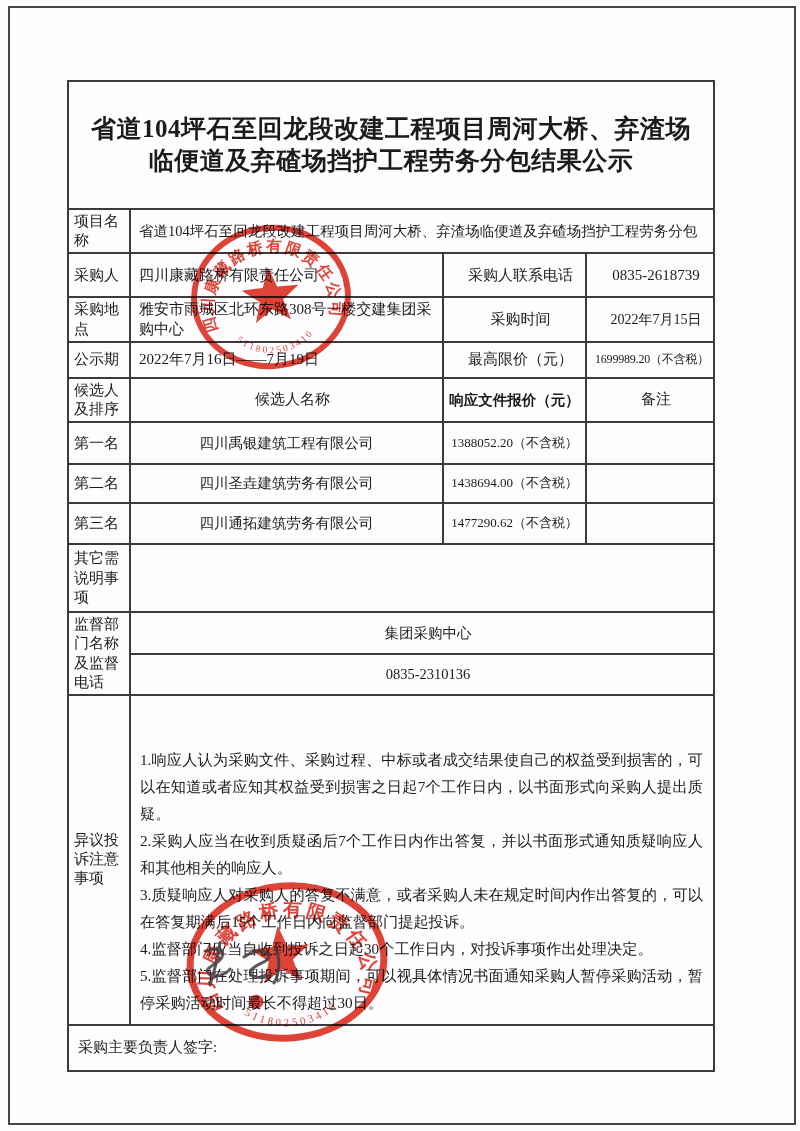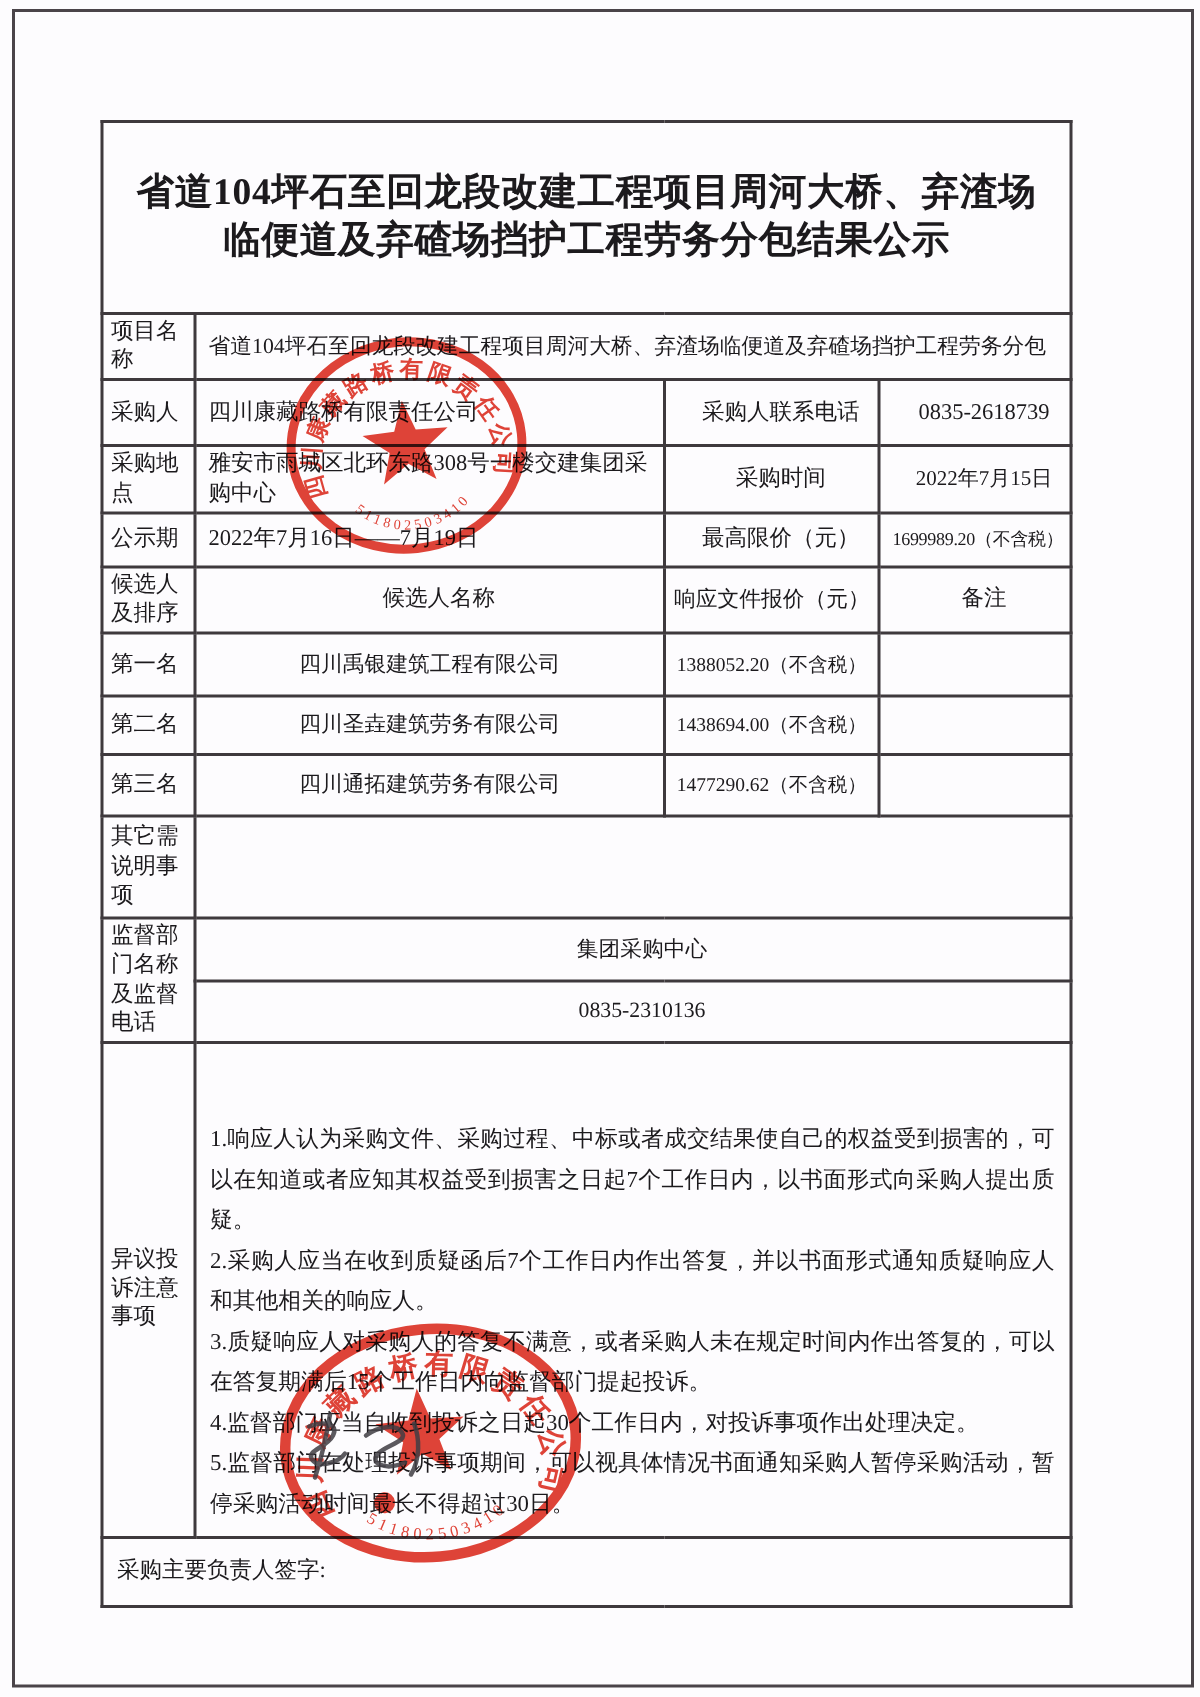--- a/index.html
+++ b/index.html
@@ -30,21 +30,21 @@
     text-align:center;font-weight:bold;font-size:25px;line-height:1.3;
     letter-spacing:.5px;padding:6px 10px;
   }
   .lbl{padding-left:5px;padding-right:2px;}
   .ctr{text-align:center;padding-left:16px;}
   .val-project{font-size:14.5px;padding-left:8px;}
   .val-left{padding-left:8px;}
   .co-name{text-align:center;font-size:14.5px;border-radius:13px;}
   .quote{text-align:center;font-size:13px;}
   .price{text-align:right;font-size:12px;letter-spacing:-0.2px;}
-  .hdr-quote{text-align:center;font-size:14.5px;}
+  .hdr-quote{text-align:center;font-size:14.5px;font-weight:bold;}
   .objection-cell{vertical-align:top;padding:50px 10px 8px 9px;}
   .objection-cell p{
     margin:0;text-align:justify;font-size:15.2px;line-height:27px;
   }
   .sig-cell{padding-left:9px;font-size:15px;}
   .seal{position:absolute;mix-blend-mode:multiply;opacity:.88;pointer-events:none;}
   .seal-top{left:186px;top:219px;}
   .seal-bottom{left:182px;top:878px;}
   .scrawl{position:absolute;left:192px;top:933px;pointer-events:none;opacity:.85;}
 </style>

